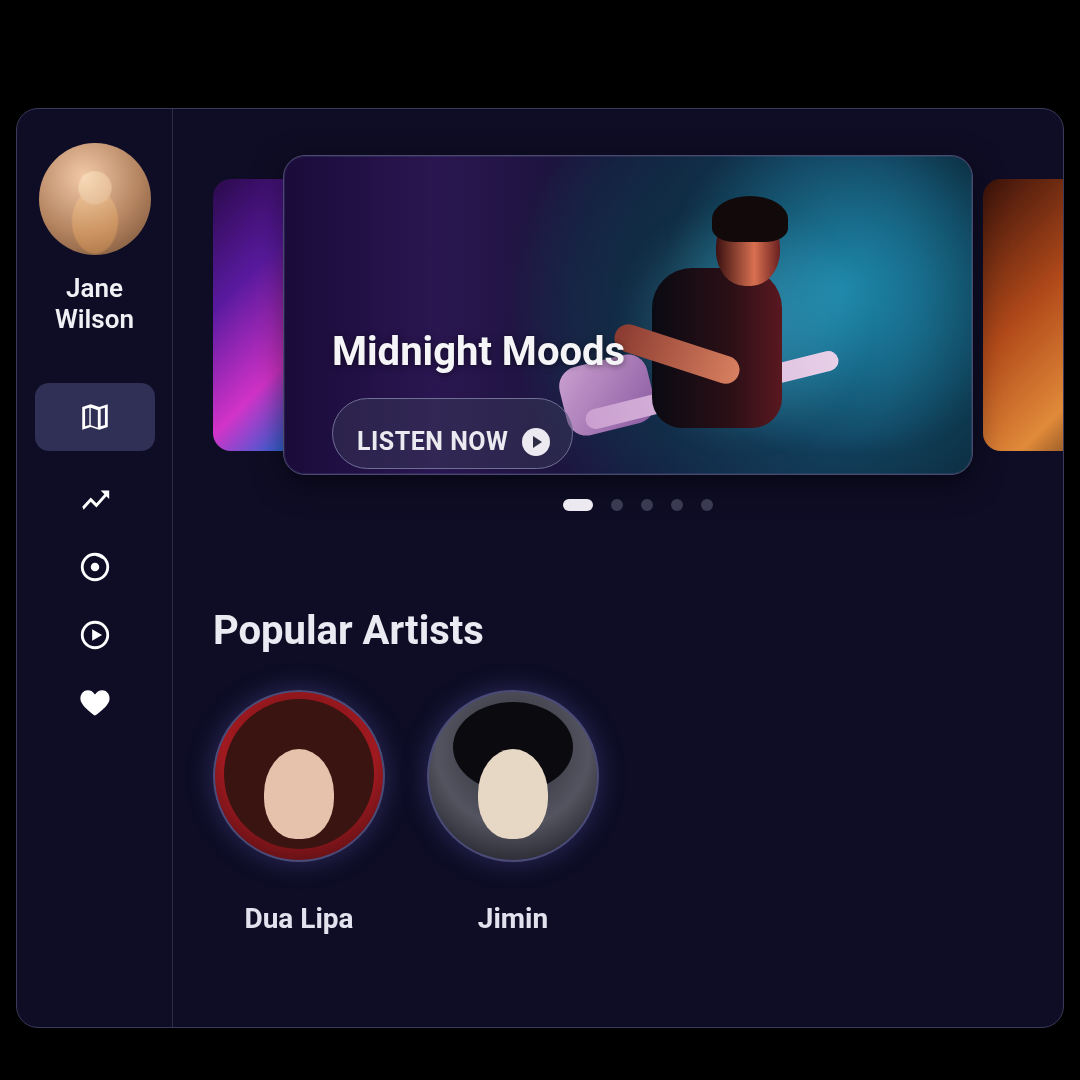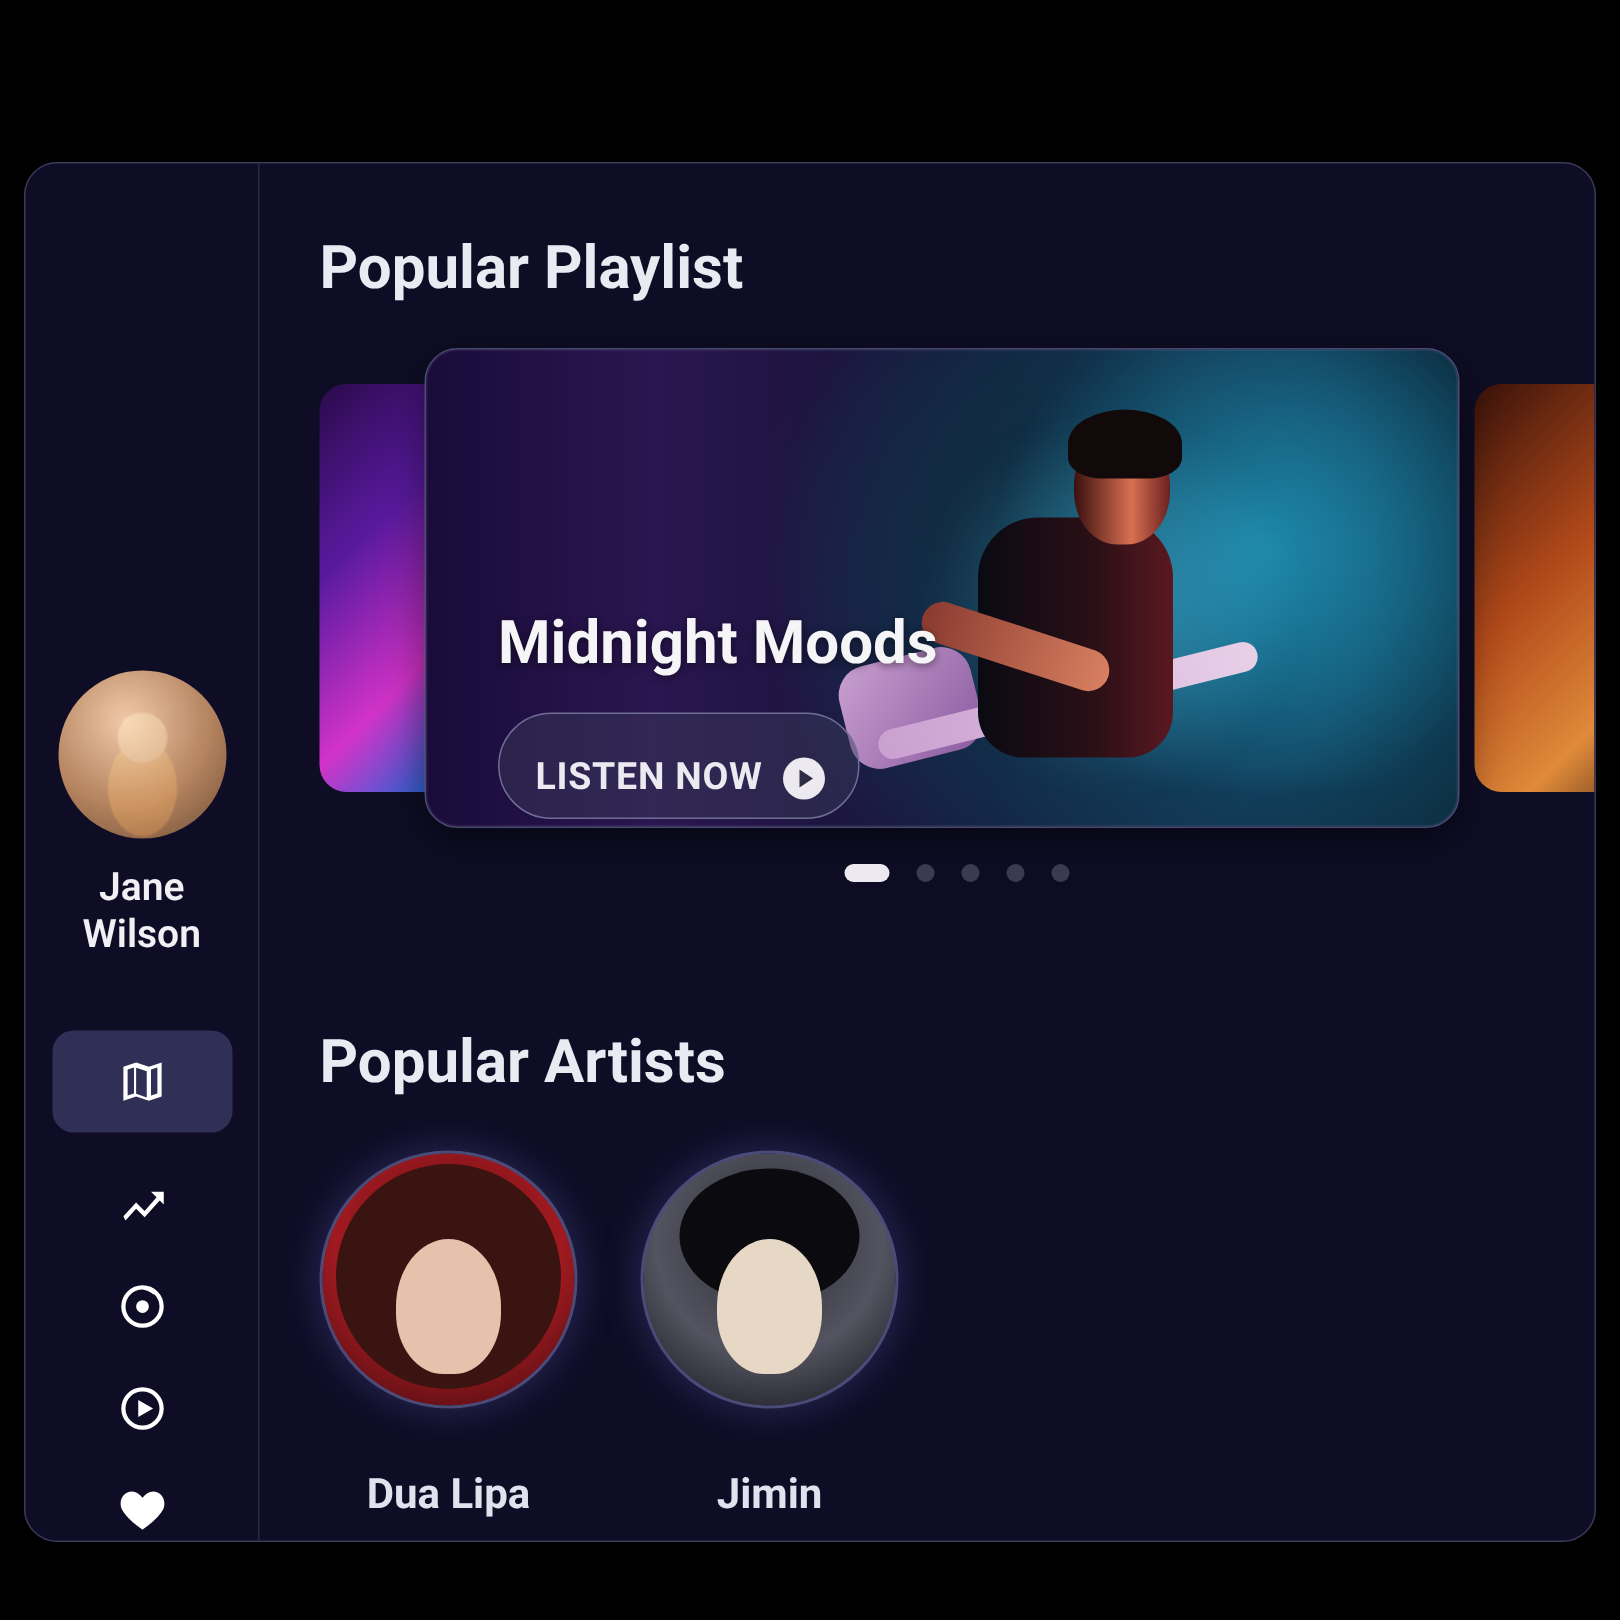--- a/index.html
+++ b/index.html
@@ -21,21 +21,20 @@
     overflow: hidden;
   }
   
   .sidebar {
     width: 156px;
     border-right: 1px solid #2a2a45;
     display: flex;
     flex-direction: column;
     align-items: center;
     padding-top: 34px;
-    justify-content: flex-end;
   }
   .avatar {
     width: 112px; height: 112px;
     border-radius: 50%;
     background: radial-gradient(circle at 40% 30%, #f1c9a8, #b4835f 55%, #6d4b34 100%);
     position: relative;
     overflow: hidden;
   }
   .avatar::after{
     content:"";
@@ -244,21 +243,20 @@
         <span class="ico">
           <svg viewBox="0 0 24 24">
               <path d="M12 21s-8-5.3-10-10.2C.8 6.5 3.4 3 7 3c2 0 3.6 1.1 5 3 1.4-1.9 3-3 5-3 3.6 0 6.2 3.5 5 7.8C20 15.7 12 21 12 21z"></path>
             </svg>
         </span>
       </div>
     </nav>
   </aside>
 
   <section class="main">
-    <h2 class="section-title">Popular Playlist</h2>
 
     <div class="carousel-wrap">
       <div class="card-side card-left"></div>
       <div class="card-side card-right">
         
         
       </div>
 
       <div class="card-main">
         <div class="smoke1"></div>

